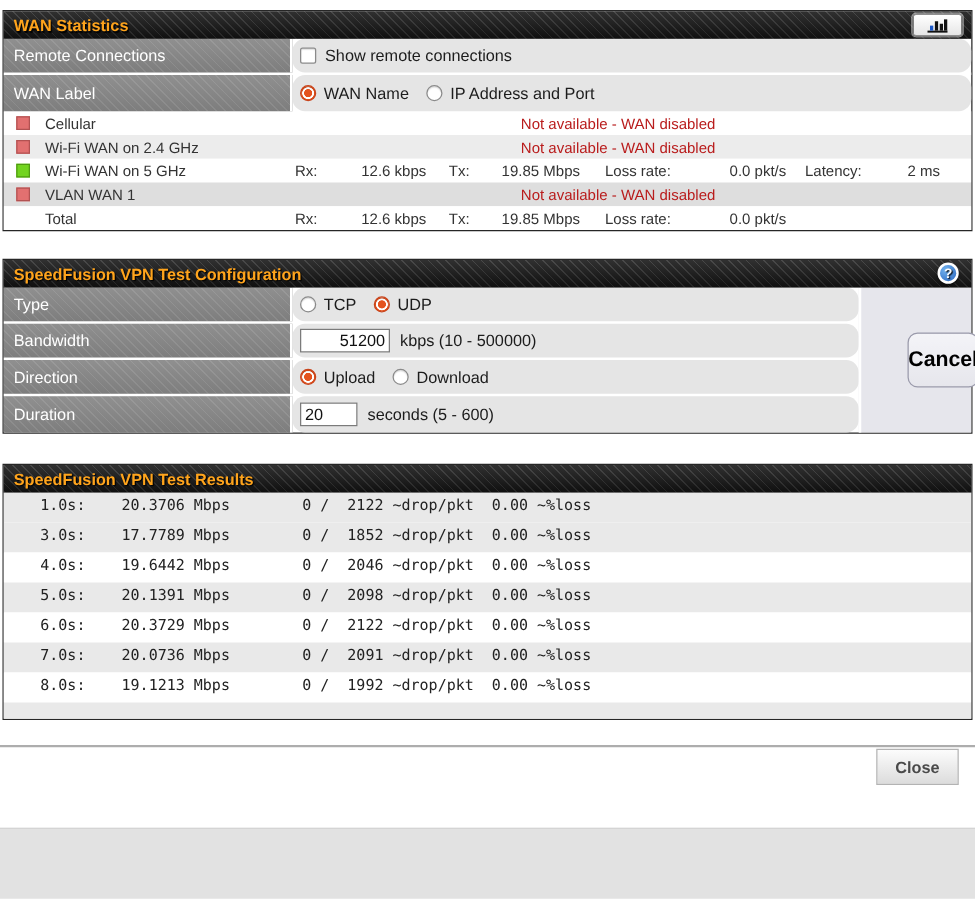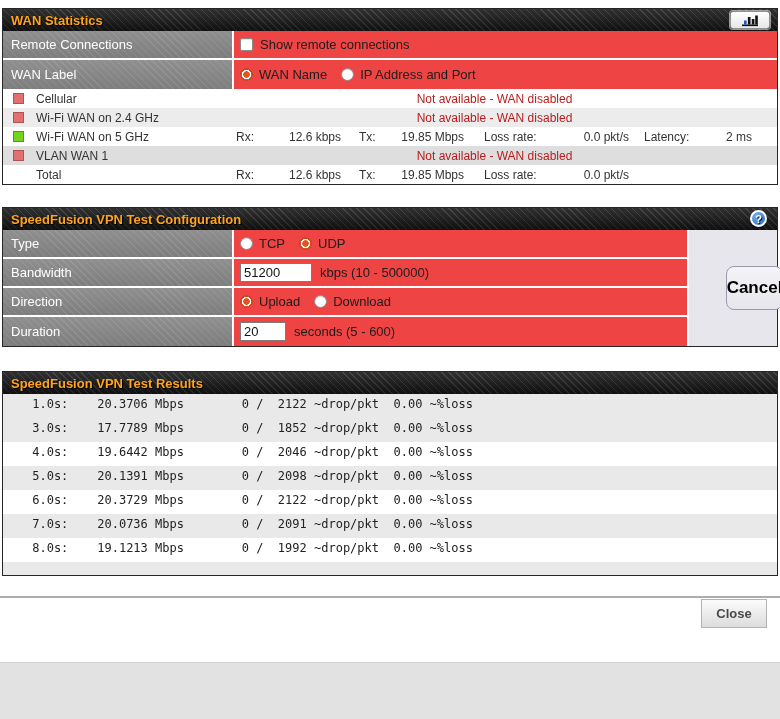--- a/index.html
+++ b/index.html
@@ -62,24 +62,24 @@
     background-color: #878787;
     background-image:
       linear-gradient(rgba(255,255,255,.07), rgba(0,0,0,.07)),
       repeating-linear-gradient(45deg, rgba(255,255,255,.10) 0px, rgba(255,255,255,.10) 1px, transparent 1px, transparent 5px);
     color: #fff; font-size: 13px;
     display: flex; align-items: center;
     padding-left: 8px;
   }
   .content-cell {
     flex: 1;
-    background: #ef4444;
+    background: #e5e5e5;
     display: flex; align-items: center;
     padding-left: 6px;
-    font-size: 13px; color: #1c1c1c;
+    font-size: 13px; color: #1c1c1c; border-radius: 10px;
   }
   .checkbox {
     width: 13px; height: 13px;
     background: #fff; border: 1px solid #8a8a8a; border-radius: 2px;
     margin: 0 7px 0 0; display: inline-block;
     box-shadow: inset 0 1px 1px rgba(0,0,0,.12);
     cursor: pointer;
   }
   .radio {
     width: 13px; height: 13px; border-radius: 50%;
@@ -127,21 +127,21 @@
     font-family: "Liberation Sans", sans-serif;
     font-size: 17px; font-weight: bold; color: #000;
     cursor: pointer;
     margin-left: 43px;
   }
   .num-input {
     height: 19px; border: 1px solid #7b7b7b; background: #fff;
     font-family: "Liberation Sans", sans-serif; font-size: 13px; color: #111;
     padding: 0 3px; margin-right: 8px;
   }
-  .num-input.bw { width: 72px; }
+  .num-input.bw { width: 72px; text-align: right; }
   .num-input.dur { width: 46px; }
   
   .res-row {
     height: 24px; line-height: 20px;
     font-family: "DejaVu Sans Mono", monospace;
     font-size: 12px; color: #222;
     white-space: pre;
     padding-left: 22px;
   }
   .res-row.odd { background: #e9e9e9; }

